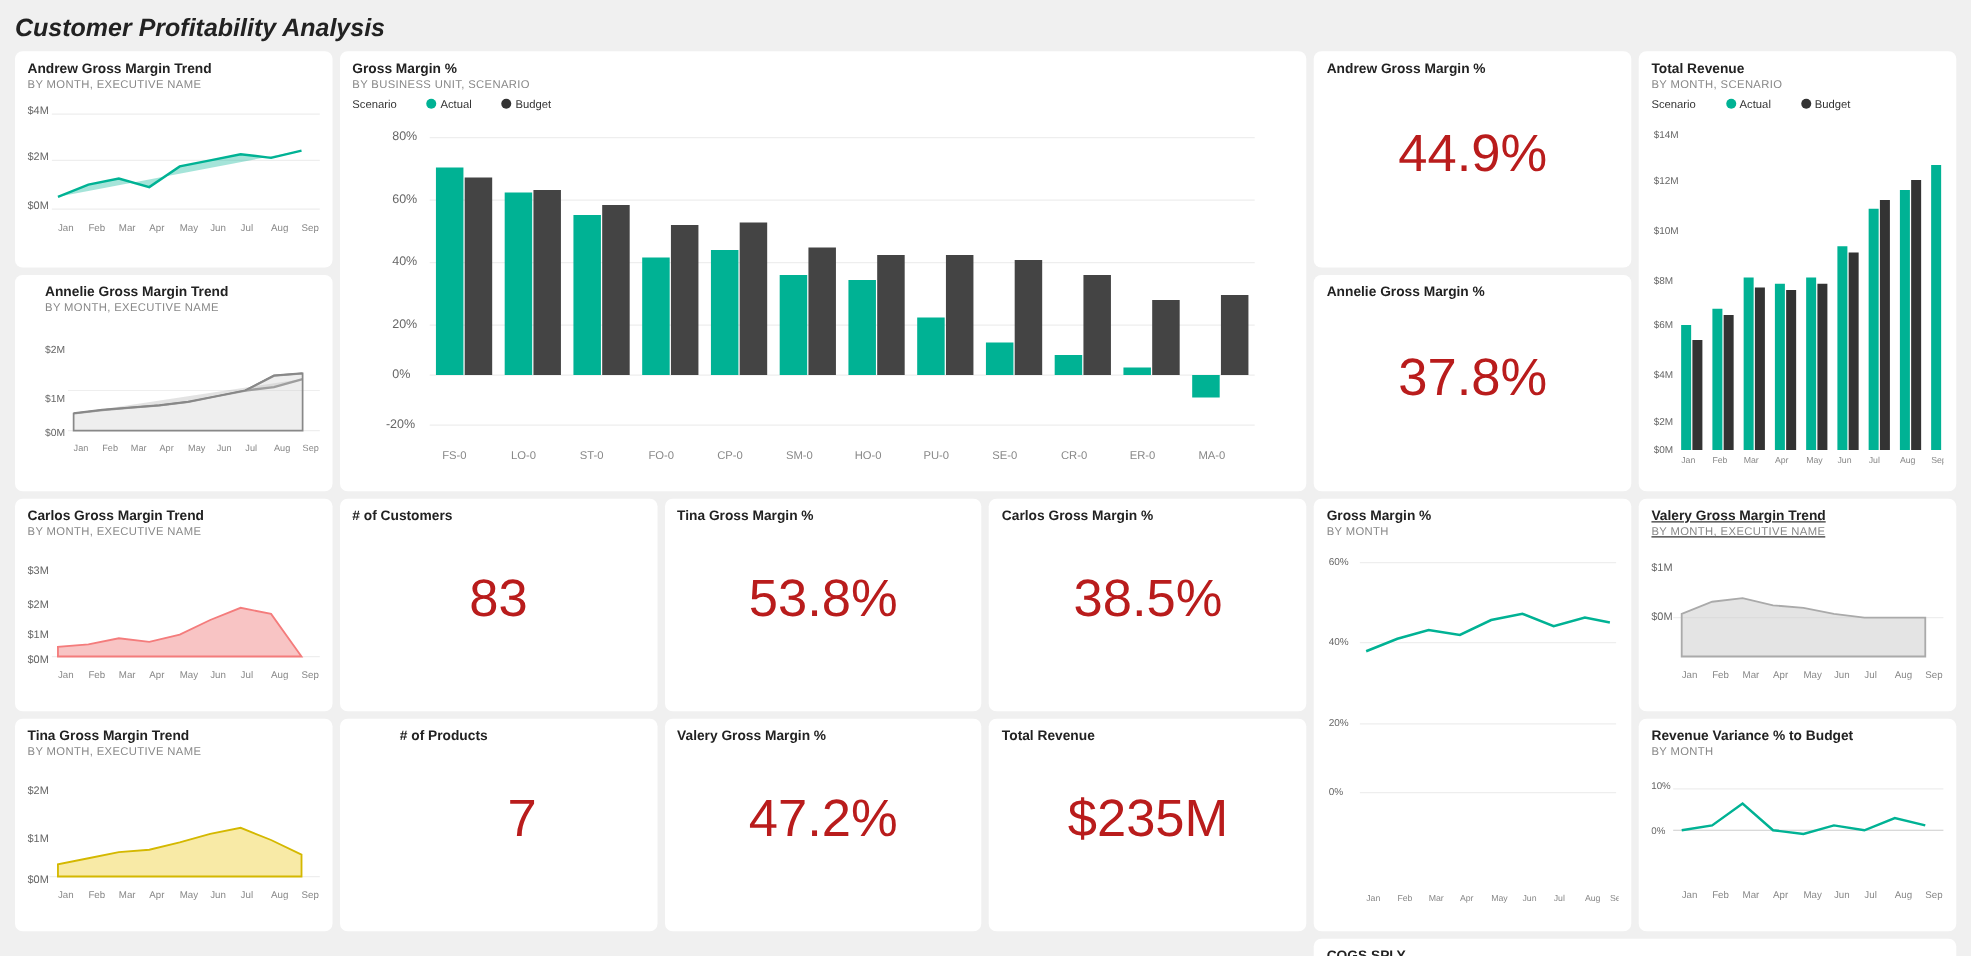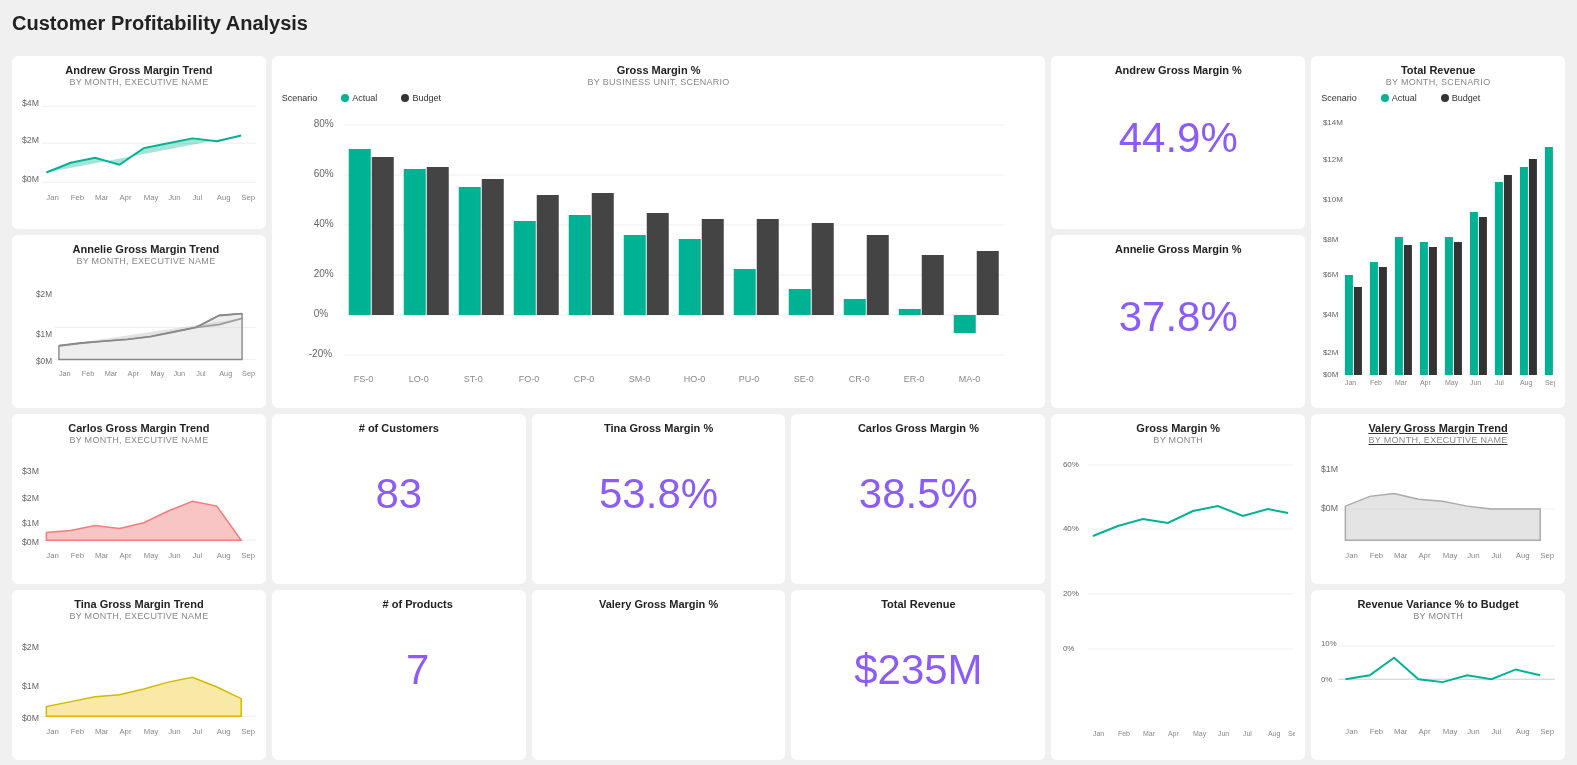--- a/index.html
+++ b/index.html
@@ -6,55 +6,55 @@
     body {
       font-family: 'Segoe UI', Arial, sans-serif;
       background: #f0f0f0;
       padding: 12px;
       font-size: 12px;
       color: #333;
     }
     h1 {
       font-size: 20px;
       font-weight: 600;
-      margin-bottom: 21px;
+      margin-bottom: 6px;
       color: #222;
+      font-style: italic;
     }
     .dashboard {
       display: grid;
       grid-template-columns: 265px 265px 265px 265px 265px 265px;
       grid-template-rows: auto auto auto auto;
       gap: 6px;
     }
     .card {
       background: #fff;
       border-radius: 6px;
       padding: 8px 10px;
       min-height: 170px;
       overflow: hidden;
-      text-align: center;
     }
     .card-title {
       font-size: 11px;
       font-weight: 700;
       color: #222;
       margin-bottom: 1px;
     }
     .card-subtitle {
       font-size: 9px;
       font-weight: 400;
       color: #888;
       text-transform: uppercase;
       letter-spacing: 0.3px;
       margin-bottom: 6px;
     }
     .big-number {
       font-size: 42px;
       font-weight: 300;
-      color: #8b5cf6;
+      color: #b91c1c;
       display: flex;
       align-items: center;
       justify-content: center;
       height: calc(100% - 36px);
     }
     .legend {
       display: flex;
       gap: 24px;
       font-size: 9px;
       margin-bottom: 4px;
@@ -390,20 +390,21 @@
     </svg>
   </div>
 
   <div class="card" style="grid-column:2; grid-row:4;padding-left:48px;">
     <div class="card-title"># of Products</div>
     <div class="big-number">7</div>
   </div>
 
   <div class="card" style="grid-column:3; grid-row:4;">
     <div class="card-title">Valery Gross Margin %</div>
+    <div class="big-number">47.2%</div>
   </div>
 
   <div class="card" style="grid-column:4; grid-row:4;">
     <div class="card-title">Total Revenue</div>
     <div class="big-number">$235M</div>
   </div>
 
   <div class="card" style="grid-column:6; grid-row:4;">
     <div class="card-title">Revenue Variance % to Budget</div>
     <div class="card-subtitle">BY MONTH</div>

